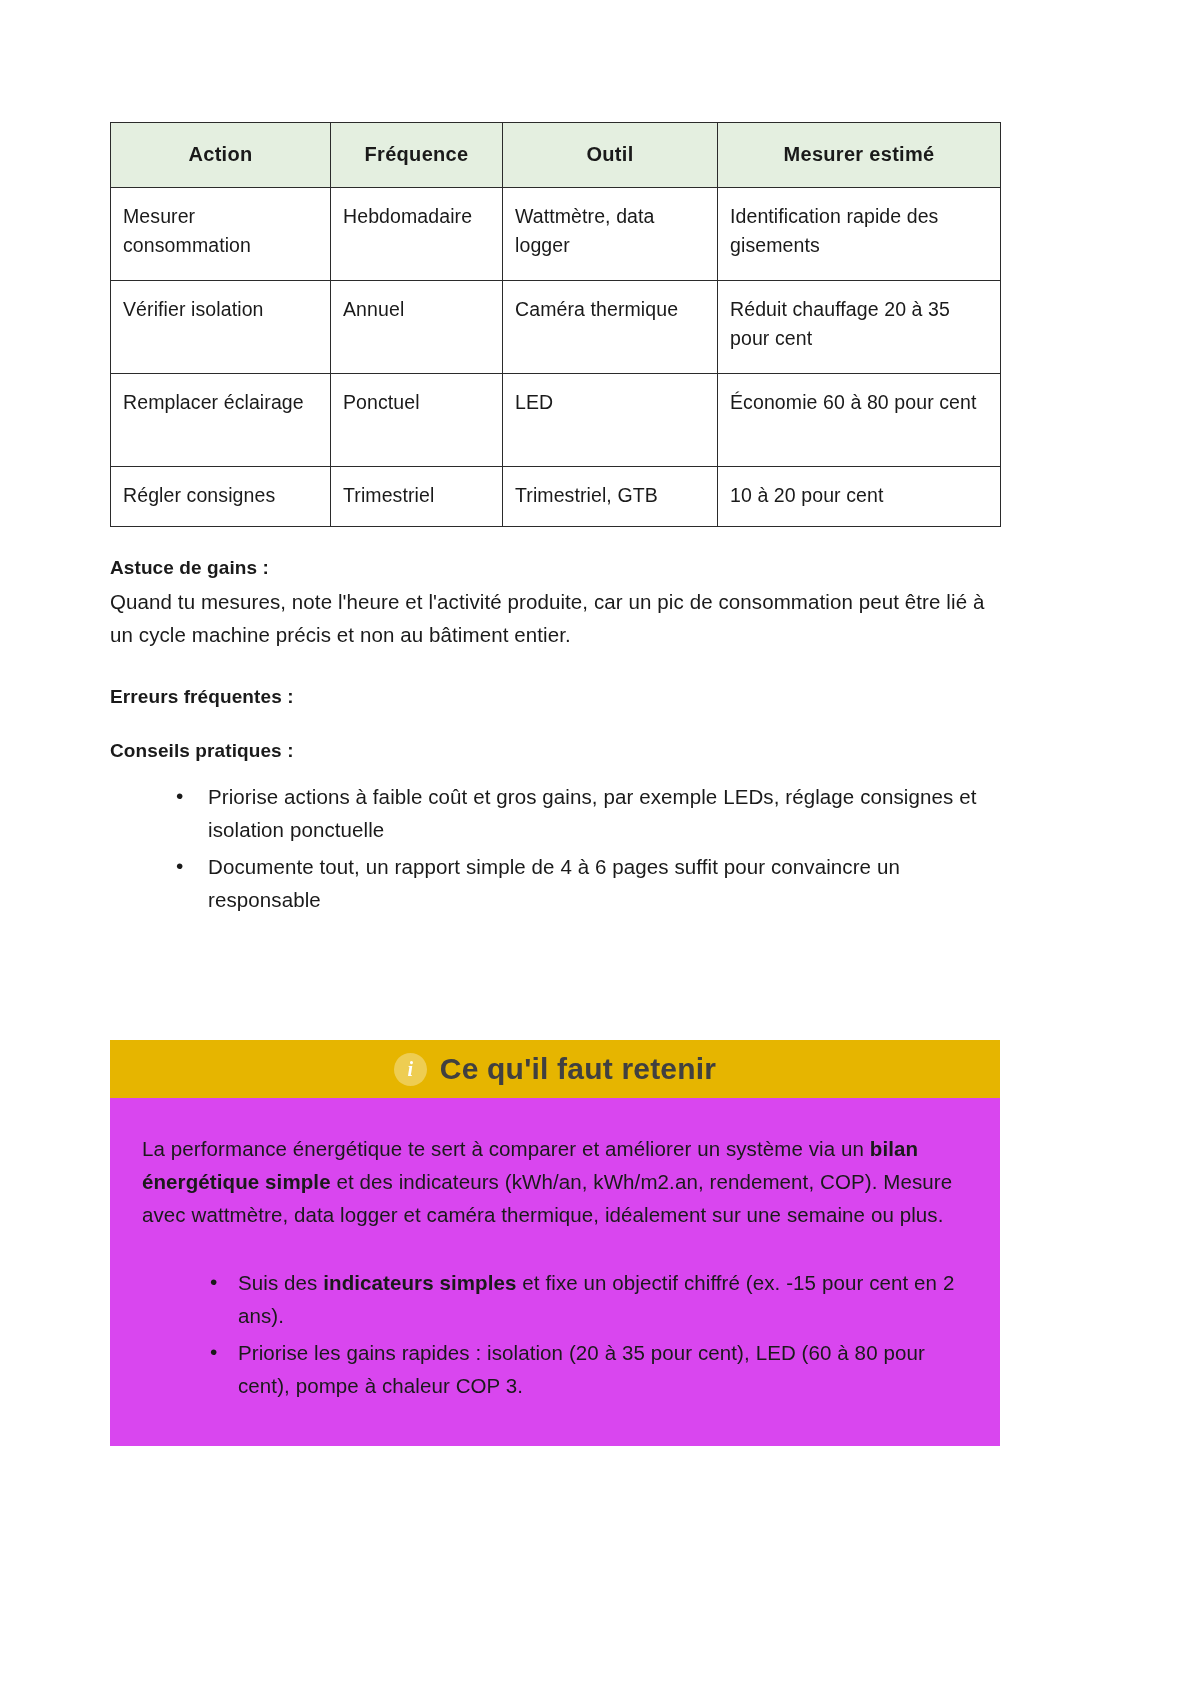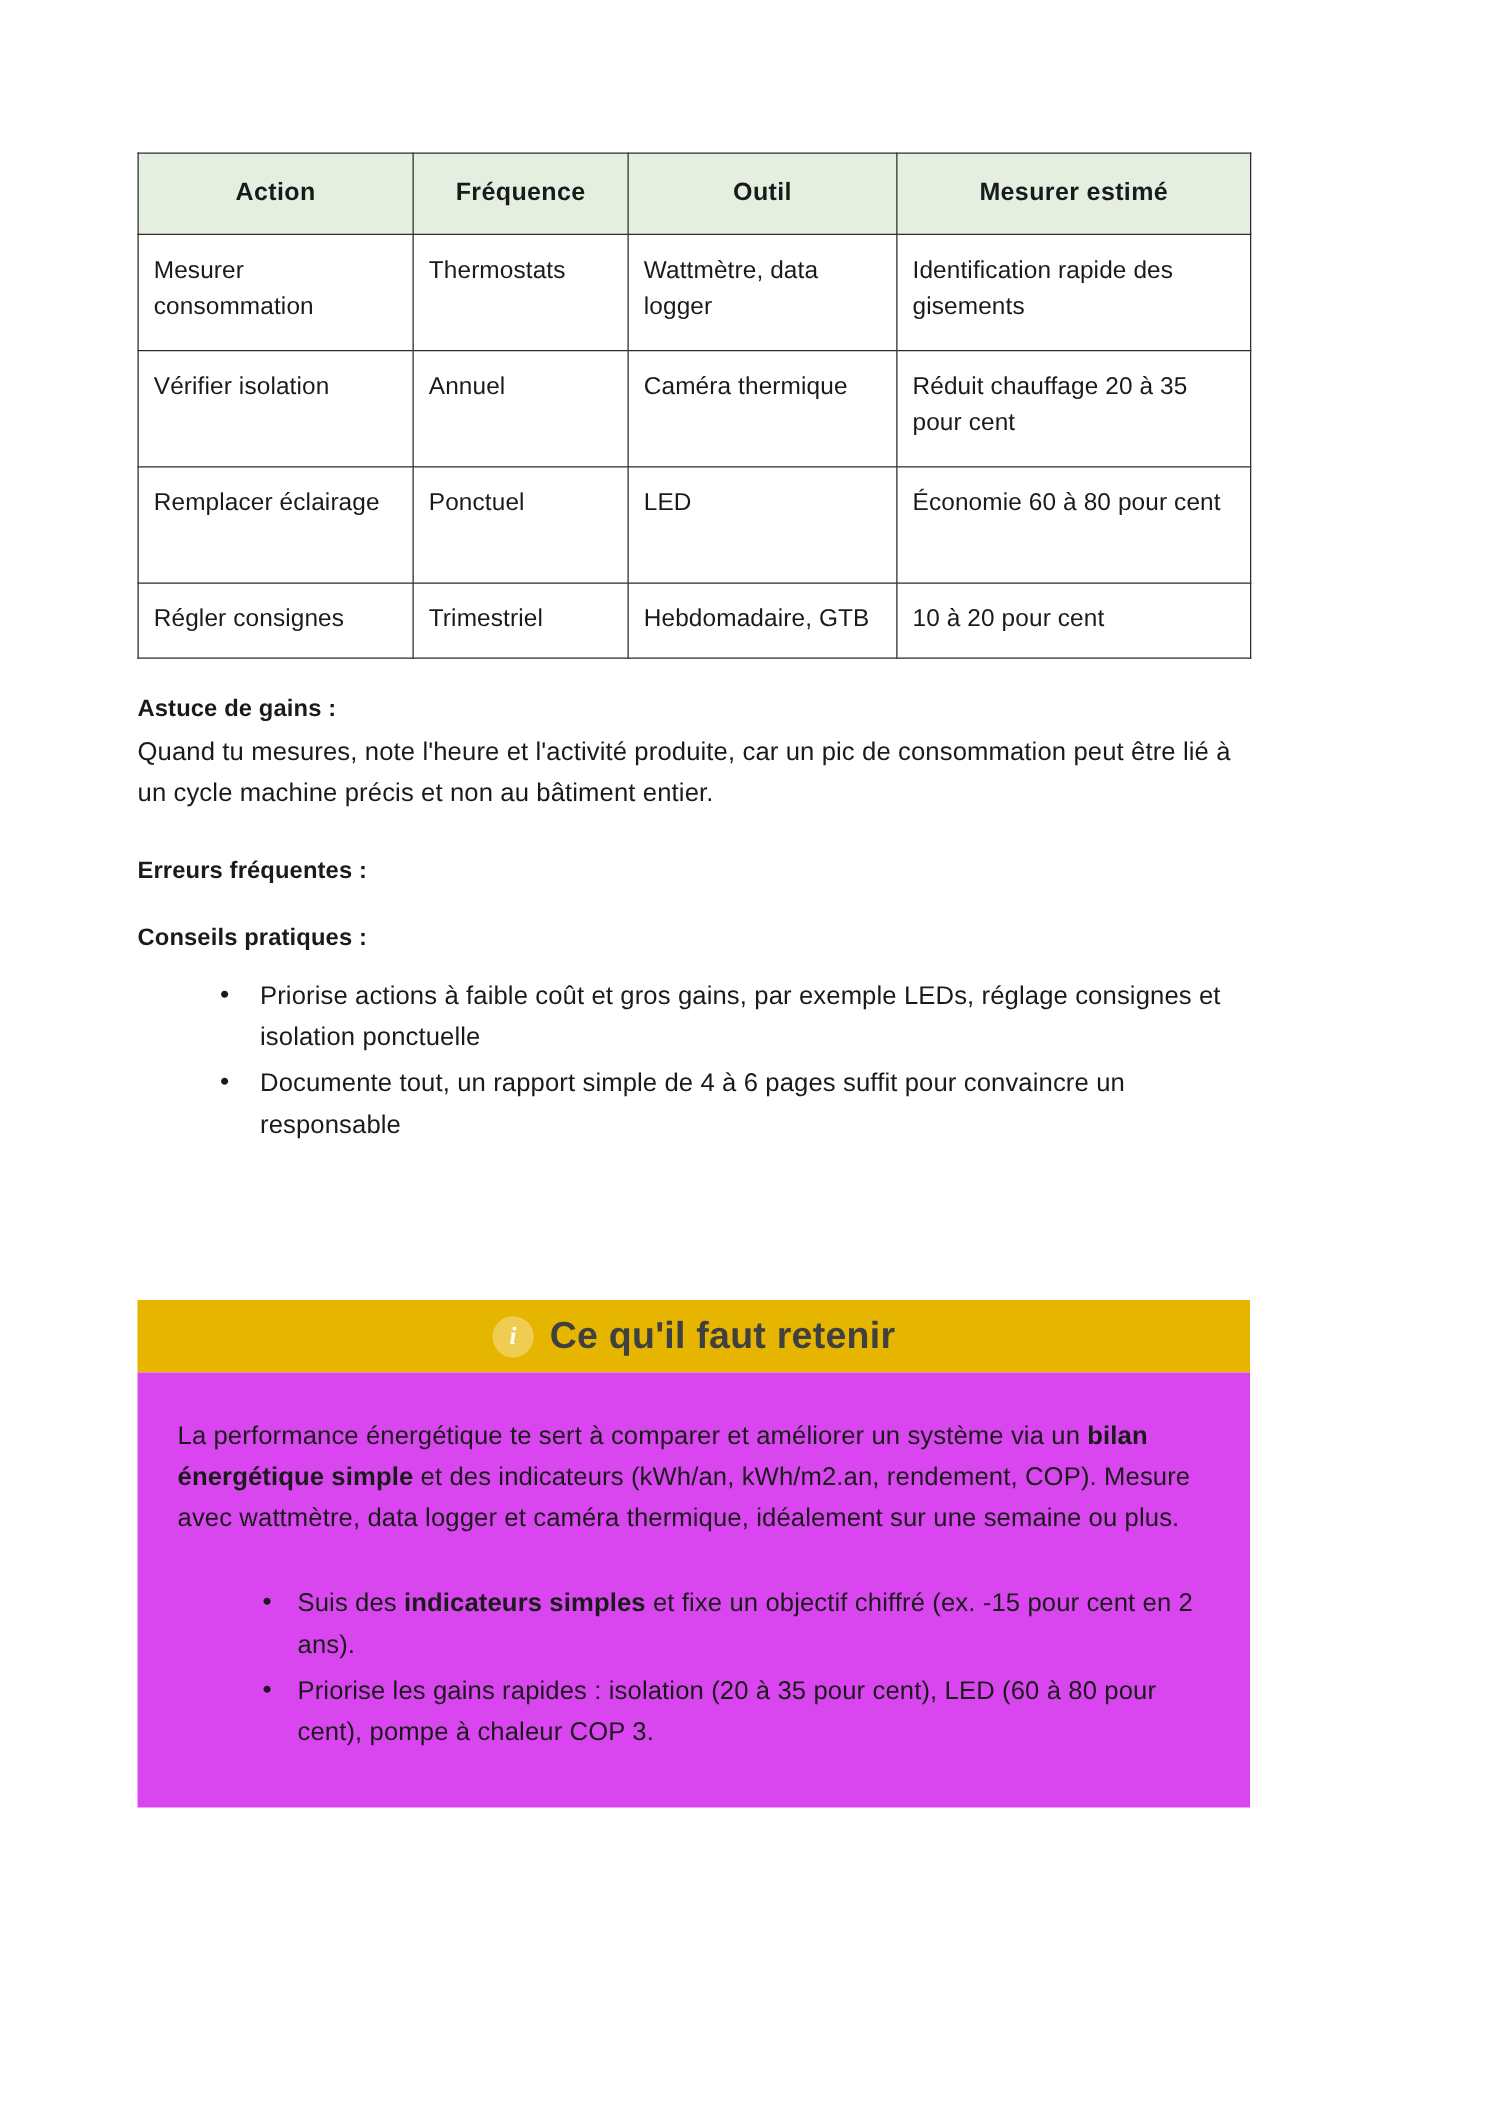--- a/index.html
+++ b/index.html
@@ -188,40 +188,40 @@
         <tr>
           <th>Action</th>
           <th>Fréquence</th>
           <th>Outil</th>
           <th>Mesurer estimé</th>
         </tr>
       </thead>
       <tbody>
         <tr>
           <td class="tall">Mesurer consommation</td>
-          <td class="tall">Thermostats</td>
+          <td class="tall">Hebdomadaire</td>
           <td class="tall">Wattmètre, data logger</td>
           <td class="tall">Identification rapide des gisements</td>
         </tr>
         <tr>
           <td class="tall">Vérifier isolation</td>
           <td class="tall">Annuel</td>
           <td class="tall">Caméra thermique</td>
           <td class="tall">Réduit chauffage 20 à 35 pour cent</td>
         </tr>
         <tr>
           <td class="tall">Remplacer éclairage</td>
           <td class="tall">Ponctuel</td>
           <td class="tall">LED</td>
           <td class="tall">Économie 60 à 80 pour cent</td>
         </tr>
         <tr>
           <td>Régler consignes</td>
           <td>Trimestriel</td>
-          <td>Hebdomadaire, GTB</td>
+          <td>Trimestriel, GTB</td>
           <td>10 à 20 pour cent</td>
         </tr>
       </tbody>
     </table>
 
     <div class="section">
       <p class="lead-heading">Astuce de gains :</p>
       <p class="para">Quand tu mesures, note l'heure et l'activité produite, car un pic de consommation peut être lié à un cycle machine précis et non au bâtiment entier.</p>
     </div>
 

